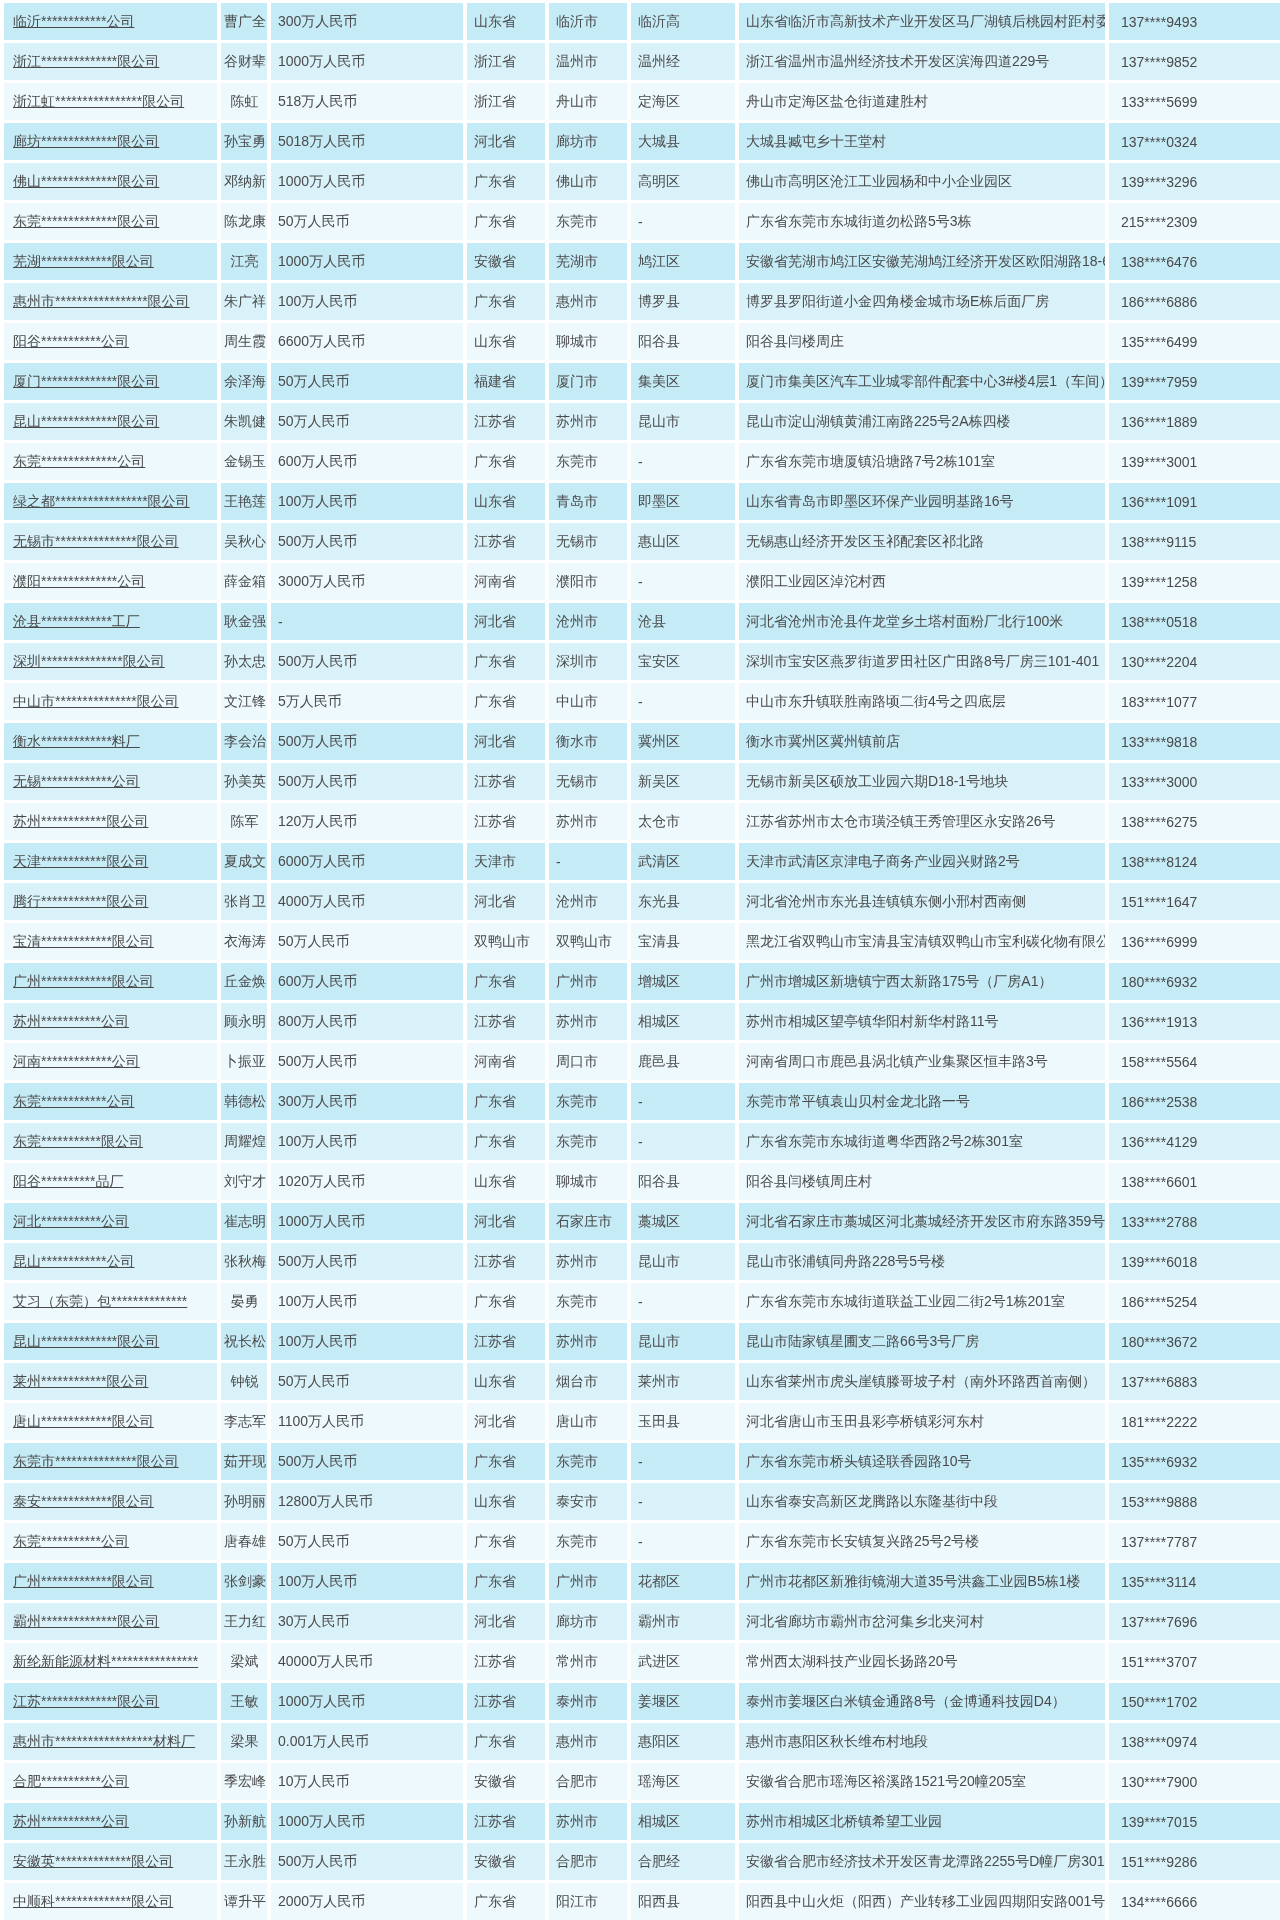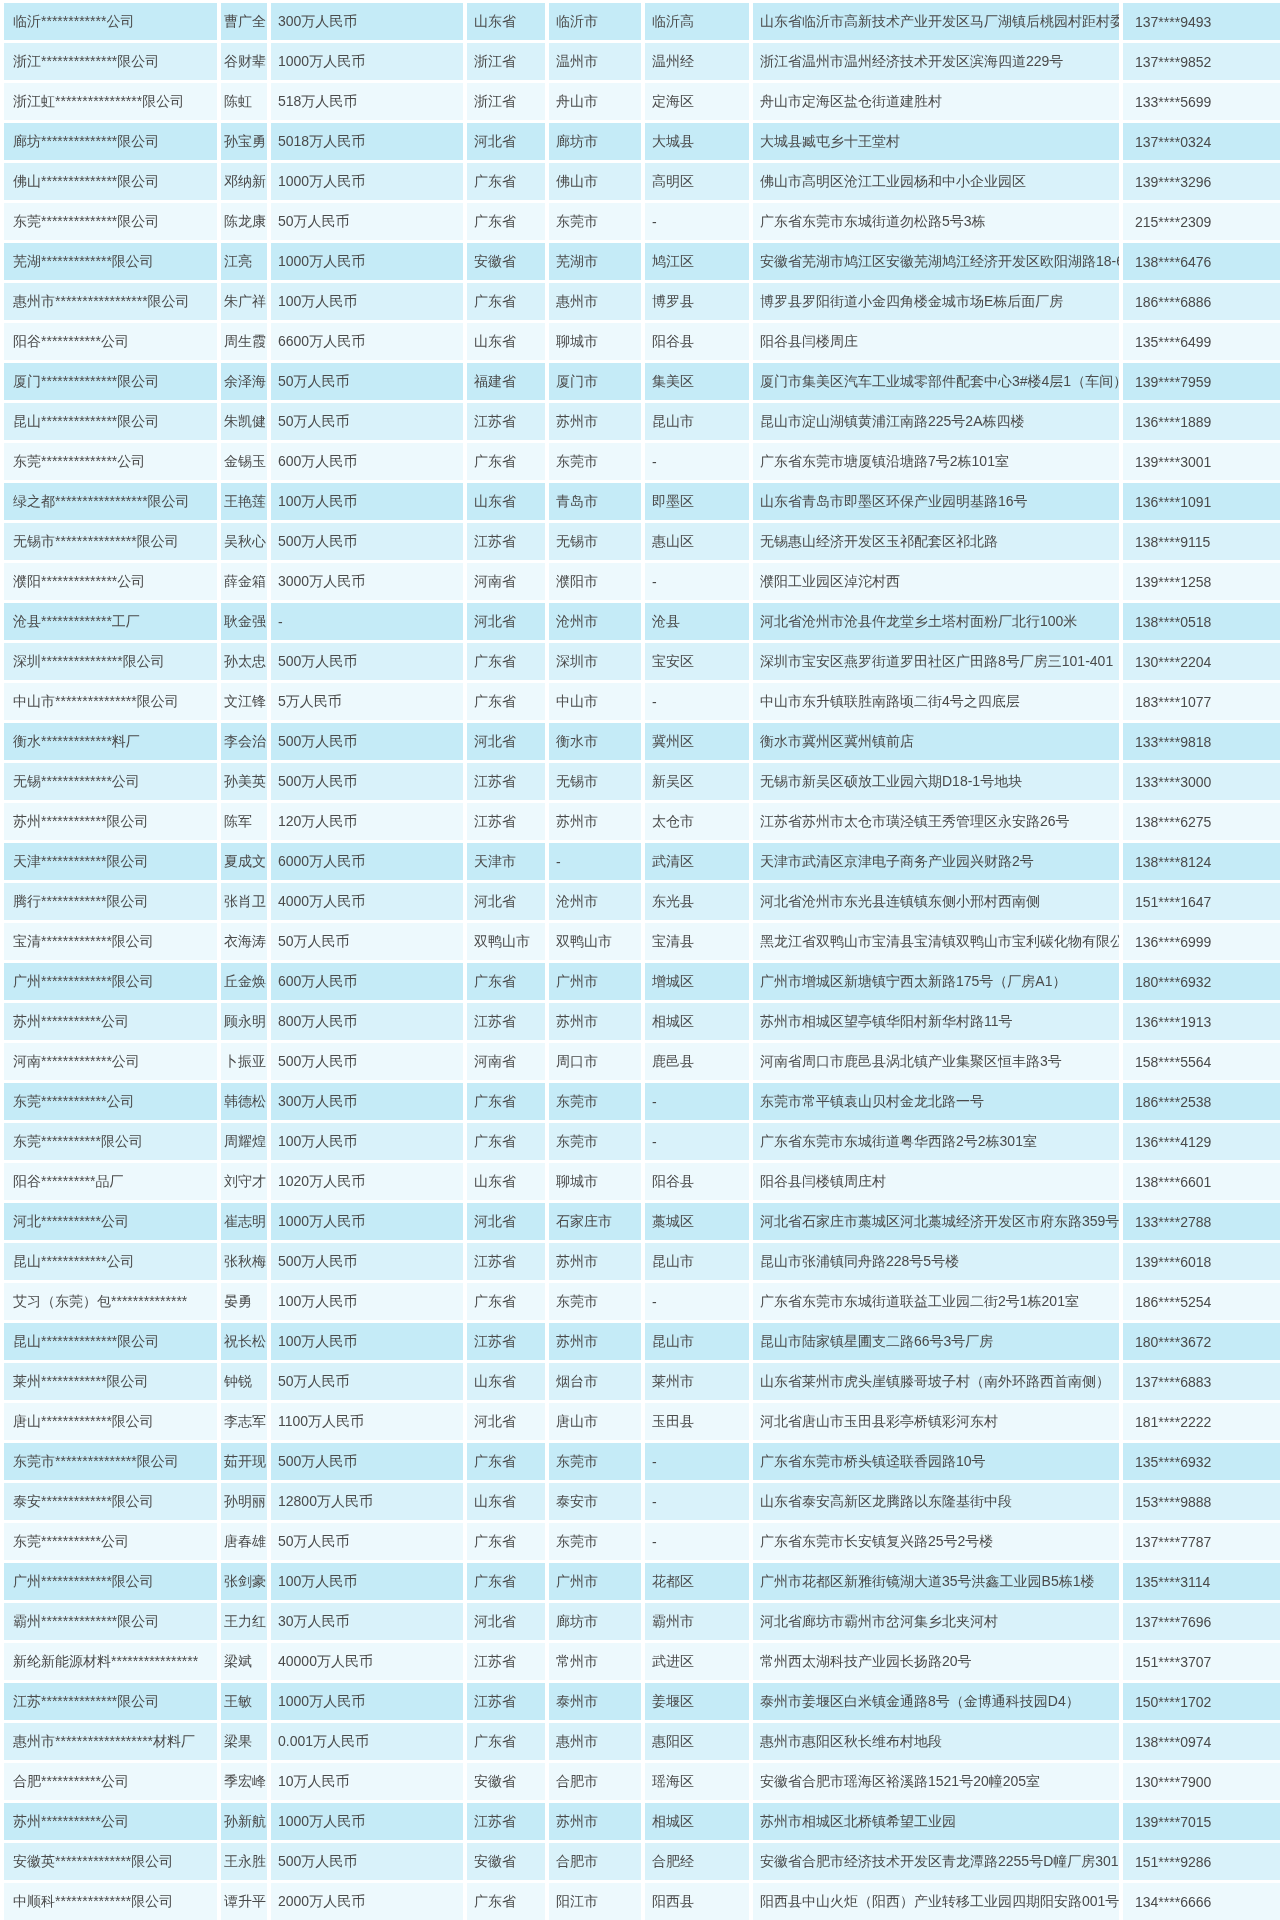--- a/index.html
+++ b/index.html
@@ -19,26 +19,26 @@
     height:37px;
     padding:0 2px 0 7px;
     vertical-align:middle;
     white-space:nowrap;
     overflow:hidden;
   }
   .col-company{width:213px;}
   .col-person{width:46px;}
   .col-capital{width:192px;}
   .col-province{width:78px;margin-left:38px;}
-  .col-city{width:92px;margin-top:40px;}
+  .col-city{width:78px;margin-top:40px;}
   .col-district{width:104px;}
   .col-address{width:366px;}
   .col-phone{width:215px;padding-left:12px;}
-  td.col-company{padding-left:9px;}
-  td.col-person{padding-left:3px;}
+  td.col-company{padding-left:9px;text-decoration:underline;}
+  td.col-person{padding-left:3px;text-align:center;}
   .stripe-0 td{background:#c5ebf7;}
   .stripe-1 td{background:#d9f2fa;}
   .stripe-2 td{background:#edf9fd;}
 </style>
 </head>
 <body>
 
 <table>
   <colgroup>
     <col class="col-company">

